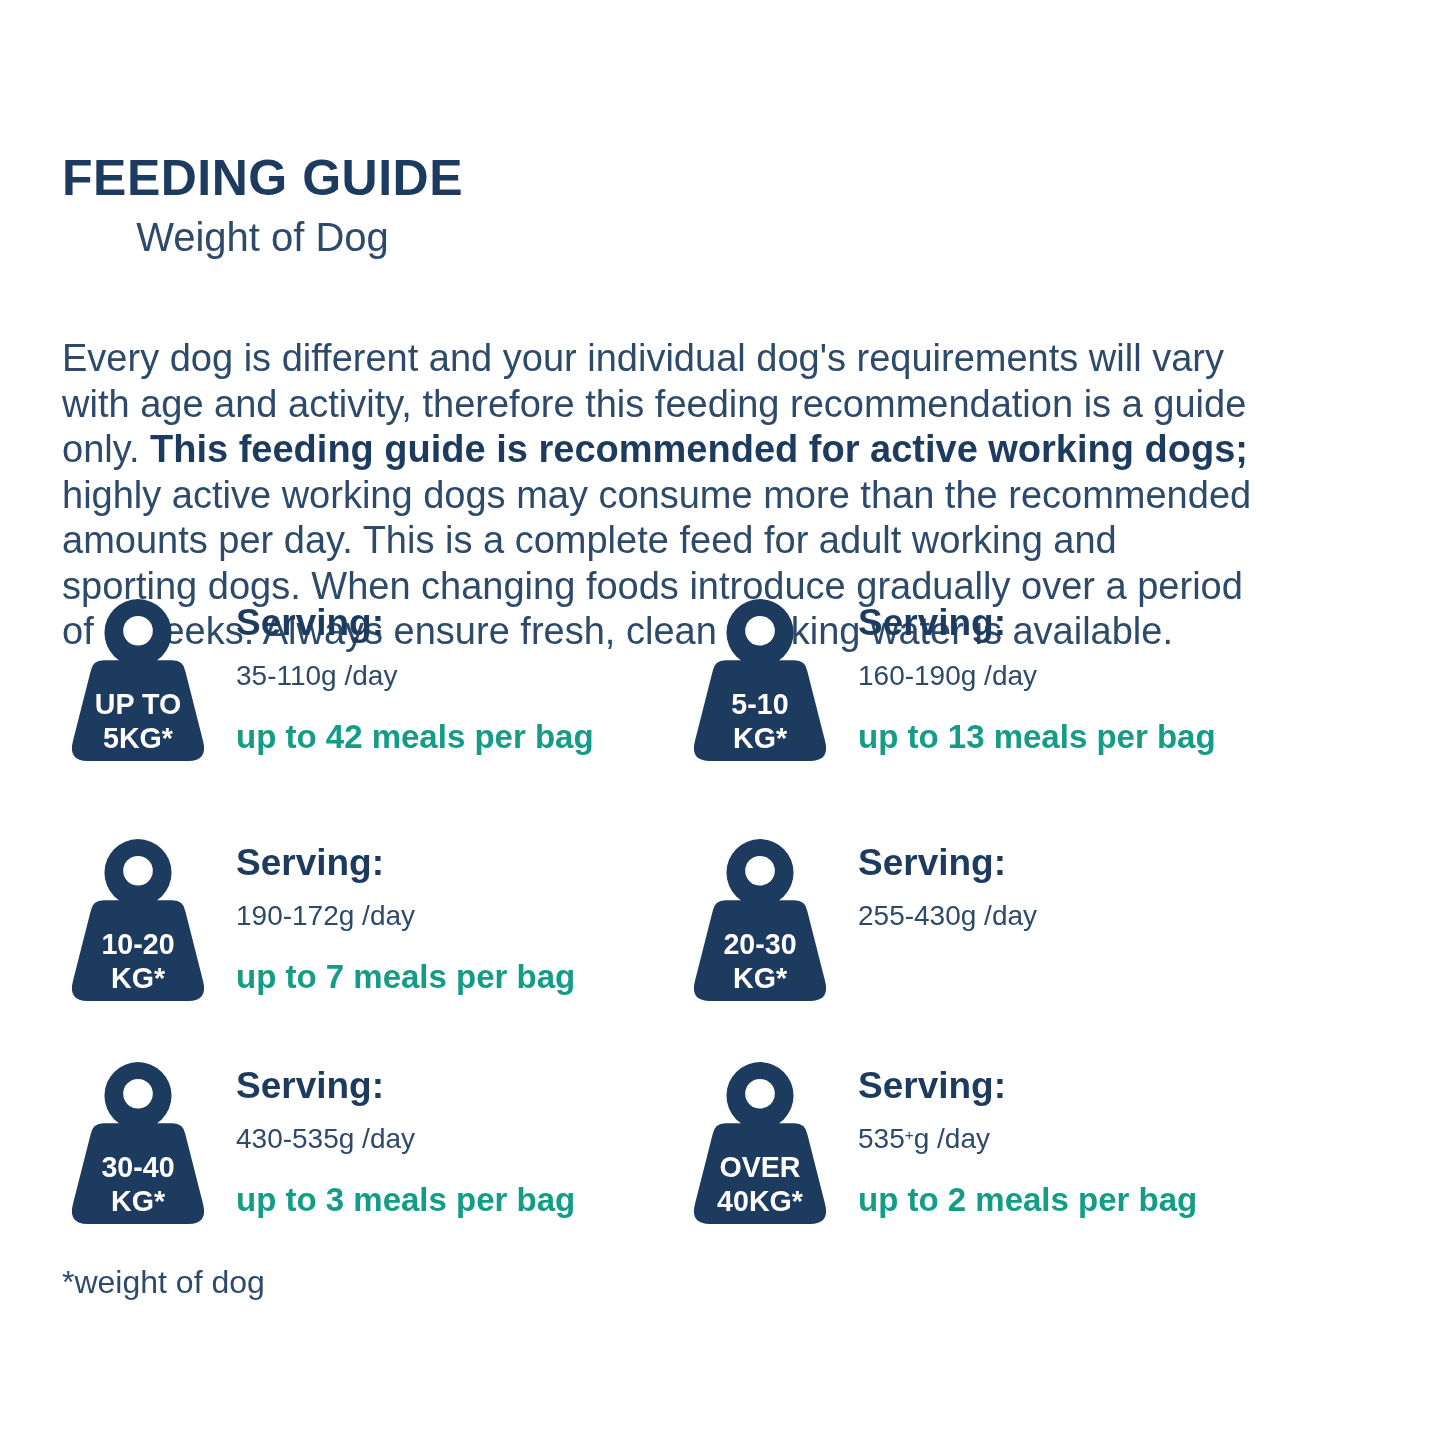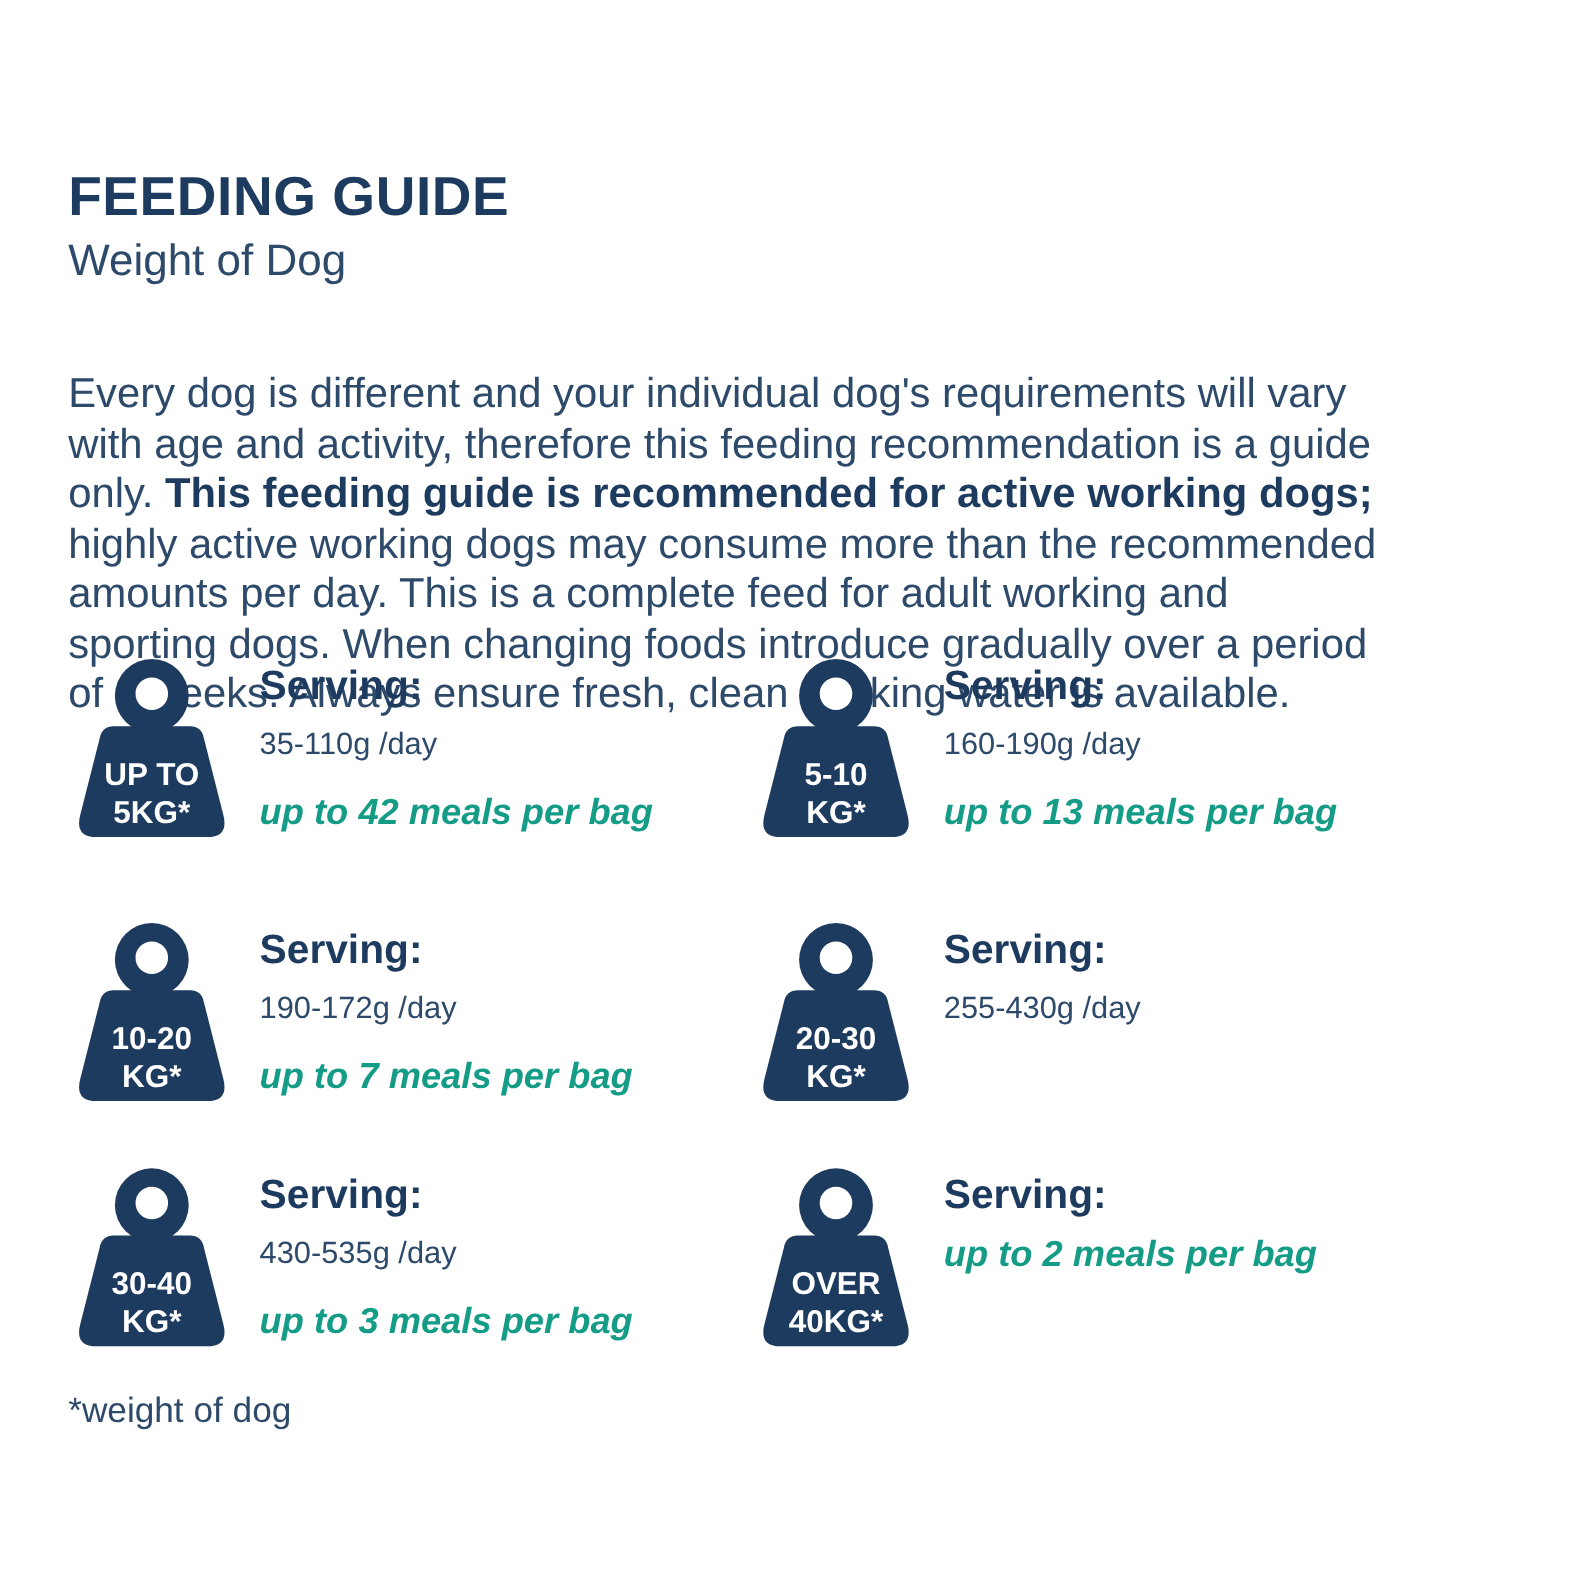--- a/index.html
+++ b/index.html
@@ -4,21 +4,21 @@
 <style>
   html,body{margin:0;padding:0;background:#fff;}
   .page{
     position:relative;
     width:1445px;height:1445px;
     background:var(--background,#ffffff);
     font-family:"Liberation Sans",sans-serif;
     overflow:hidden;
     color:var(--navy,#1d3a5f);
   }
-  .header{position:absolute;left:62px;top:150px;}
+  .header{position:absolute;left:62px;top:150px;text-align:center;}
   .title{
     margin:0;font-size:50px;line-height:56px;font-weight:700;
     letter-spacing:0.5px;color:var(--navy,#1d3a5f);
   }
   .subtitle{
     margin:8px 0 0 0;font-size:40px;line-height:46px;font-weight:400;
     color:var(--paragraph,#2e4a6a);
   }
   .intro{
     position:absolute;left:62px;top:298px;width:1195px;
@@ -48,21 +48,20 @@
   .serving-amount{
     font-size:28px;line-height:50px;font-weight:400;margin-top:6px;
     color:var(--paragraph,#2e4a6a);
   }
   .serving-amount .sup{
     font-size:0.55em;position:relative;top:-0.5em;vertical-align:baseline;
   }
   .meals{
     font-size:33px;line-height:40px;font-weight:700;margin-top:12px;
     color:var(--teal,#149c86);
-    font-style:italic;
   }
   .footnote{
     position:absolute;left:62px;top:1262px;
     font-size:32px;line-height:40px;font-weight:400;
     color:var(--paragraph,#2e4a6a);
   }
 </style>
 </head>
 <body>
 
@@ -152,19 +151,20 @@
   <div class="cell c5">
     <svg class="wicon" viewBox="0 0 150 172" aria-hidden="true">
       <circle class="wicon-body" cx="75" cy="36" r="34"></circle>
       <path class="wicon-body" d="M 40 64 L 110 64 Q 121 64 123 75 L 141 146 Q 146 166 126 166 L 24 166 Q 4 166 9 146 L 27 75 Q 29 64 40 64 Z"></path>
       <circle class="wicon-hole" cx="75" cy="34" r="15"></circle>
       <text class="wicon-text" x="75" y="118" text-anchor="middle">OVER</text>
       <text class="wicon-text" x="75" y="153" text-anchor="middle">40KG*</text>
     </svg>
     <div class="cell-text">
       <div class="serving-label">Serving:</div>
+      <div class="serving-amount"><span>535</span><sup class="sup">+</sup><span>g /day</span></div>
       <div class="meals">up to 2 meals per bag</div>
     </div>
   </div>
 
   <div class="footnote">*weight of dog</div>
 
 </div>
 
 </body></html>

